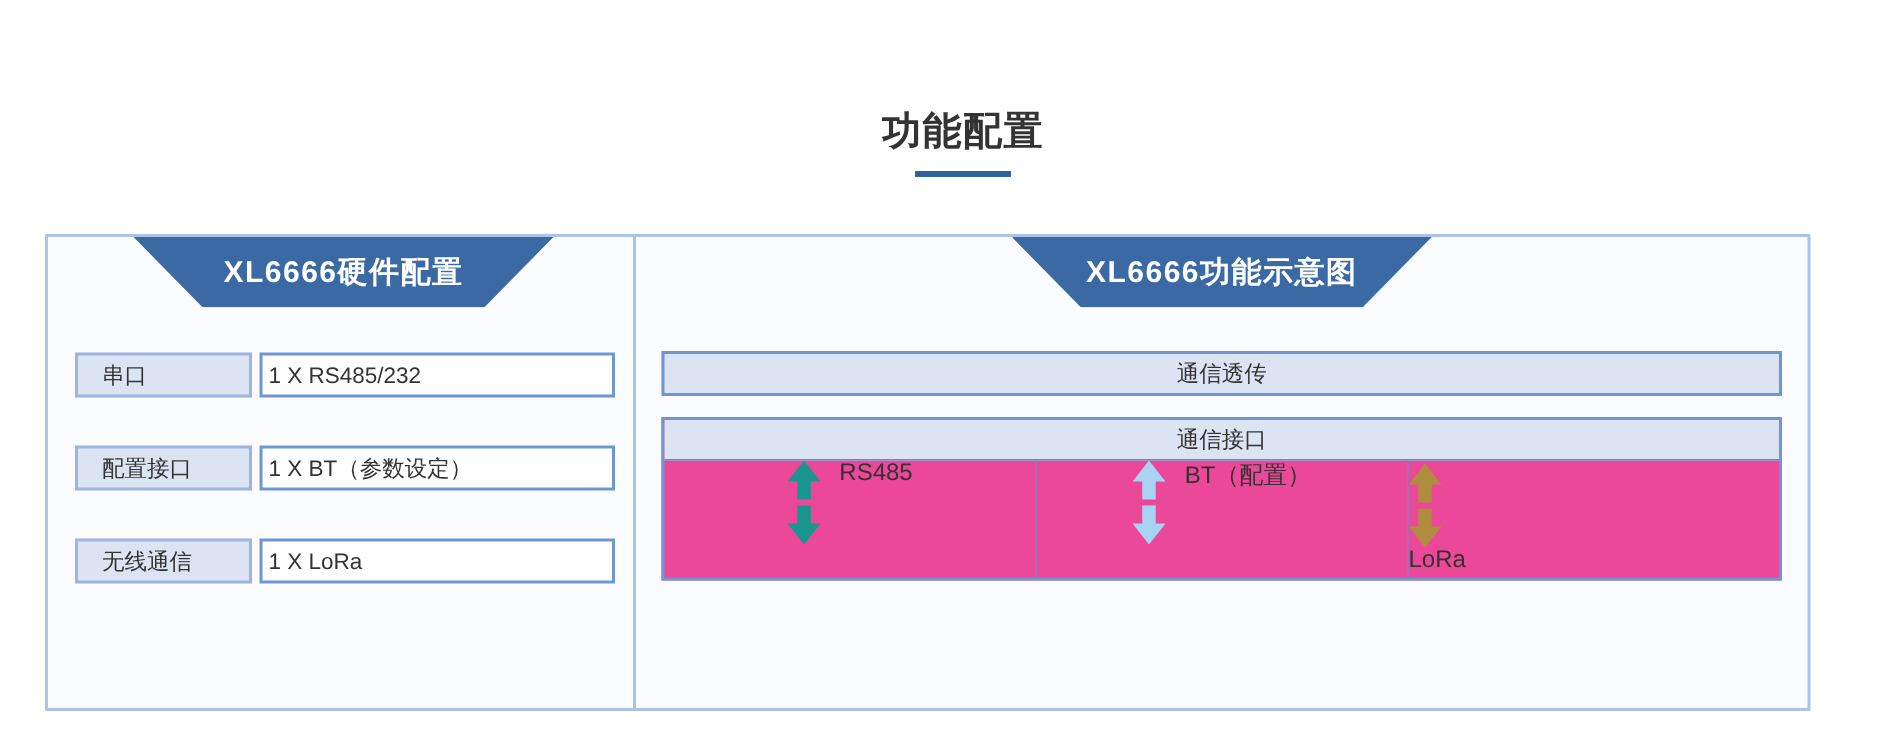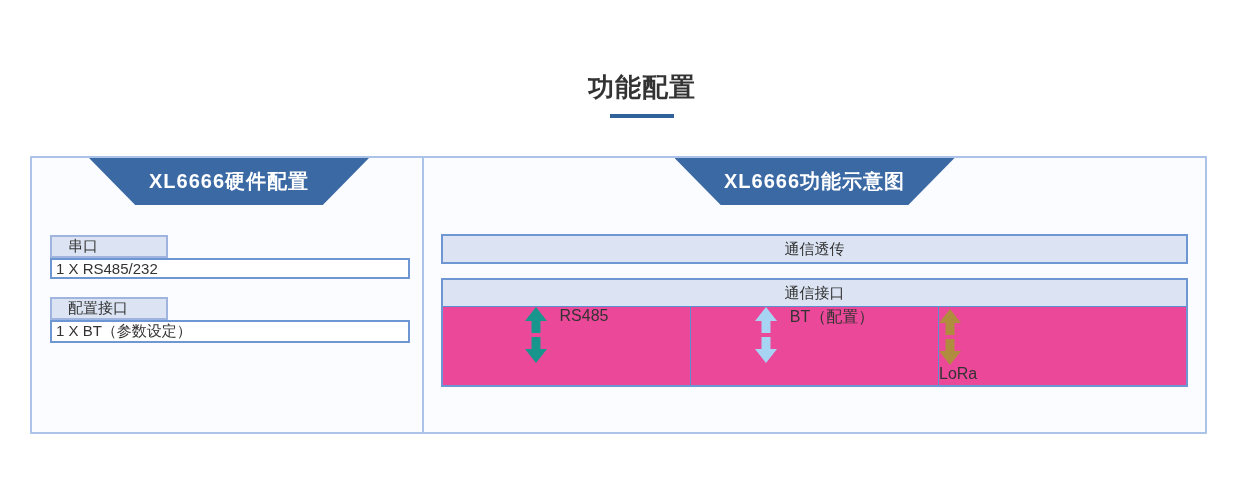--- a/index.html
+++ b/index.html
@@ -6,33 +6,33 @@
   html,body { width:1260px; height:493px; background:#ffffff;
     font-family:"Liberation Sans","DejaVu Sans",sans-serif; color:#333; overflow:hidden; }
   .stage { position:relative; width:1260px; height:493px; background:#fff; }
 
   
   .title-wrap { position:absolute; top:70px; left:12px; width:100%; text-align:center; }
   .page-title { font-size:26px; font-weight:bold; color:#333; letter-spacing:1px; }
   .title-underline { width:64px; height:4px; background:#2e6298; margin:9px auto 0; }
 
   
-  .panel { position:absolute; top:156px; height:278px; background:#fbfcff;
+  .panel { position:absolute; top:156px; height:318px; background:#fbfcff;
     border:2px solid #abc2e9; border-radius:1px; }
   .panel-left  { left:30px;  width:398px; }
   .panel-right { left:422px; width:785px; }
 
   .trapezoid { width:280px; height:47px; margin:0 auto; background:#3b69a4;
     clip-path:polygon(0 0, 100% 0, 83.5% 100%, 16.5% 100%);
     display:flex; align-items:center; justify-content:center; }
   .trapezoid span { color:#ffffff; font-size:20px; font-weight:bold; letter-spacing:1px; }
 
   
   .hw-rows { padding:30px 16px 0 18px; }
-  .hw-row { display:flex; height:30px; margin-bottom:32px;flex-direction:column; }
+  .hw-row { display:flex; height:30px; margin-bottom:32px; }
   .hw-label { width:118px; margin-right:5px; background:#dce4f3; border:2px solid #9fb5e0;
     display:flex; align-items:center; padding-left:16px; font-size:15px; color:#333; }
   .hw-value { flex:1; background:#ffffff; border:2px solid #6e96d3;
     display:flex; align-items:center; padding-left:4px; font-size:15px; color:#333; }
 
   
   .fn-content { padding:29px 17px 0 17px; }
   .banner { height:30px; background:#dce4f3; border:2px solid #6e96d3;
     display:flex; align-items:center; justify-content:center; font-size:15px; color:#333; }
   .fn-table { margin-top:14px; border:2px solid #6e96d3; background:#ec4899; }
@@ -60,20 +60,24 @@
       <span>XL6666硬件配置</span>
     </div>
     <div class="hw-rows">
       <div class="hw-row">
         <div class="hw-label">串口</div>
         <div class="hw-value">1 X RS485/232</div>
       </div>
       <div class="hw-row">
         <div class="hw-label">配置接口</div>
         <div class="hw-value">1 X BT（参数设定）</div>
+      </div>
+      <div class="hw-row">
+        <div class="hw-label">无线通信</div>
+        <div class="hw-value">1 X LoRa</div>
       </div>
     </div>
   </div>
 
   <div class="panel panel-right">
     <div class="trapezoid">
       <span>XL6666功能示意图</span>
     </div>
     <div class="fn-content">
       <div class="banner">通信透传</div>

